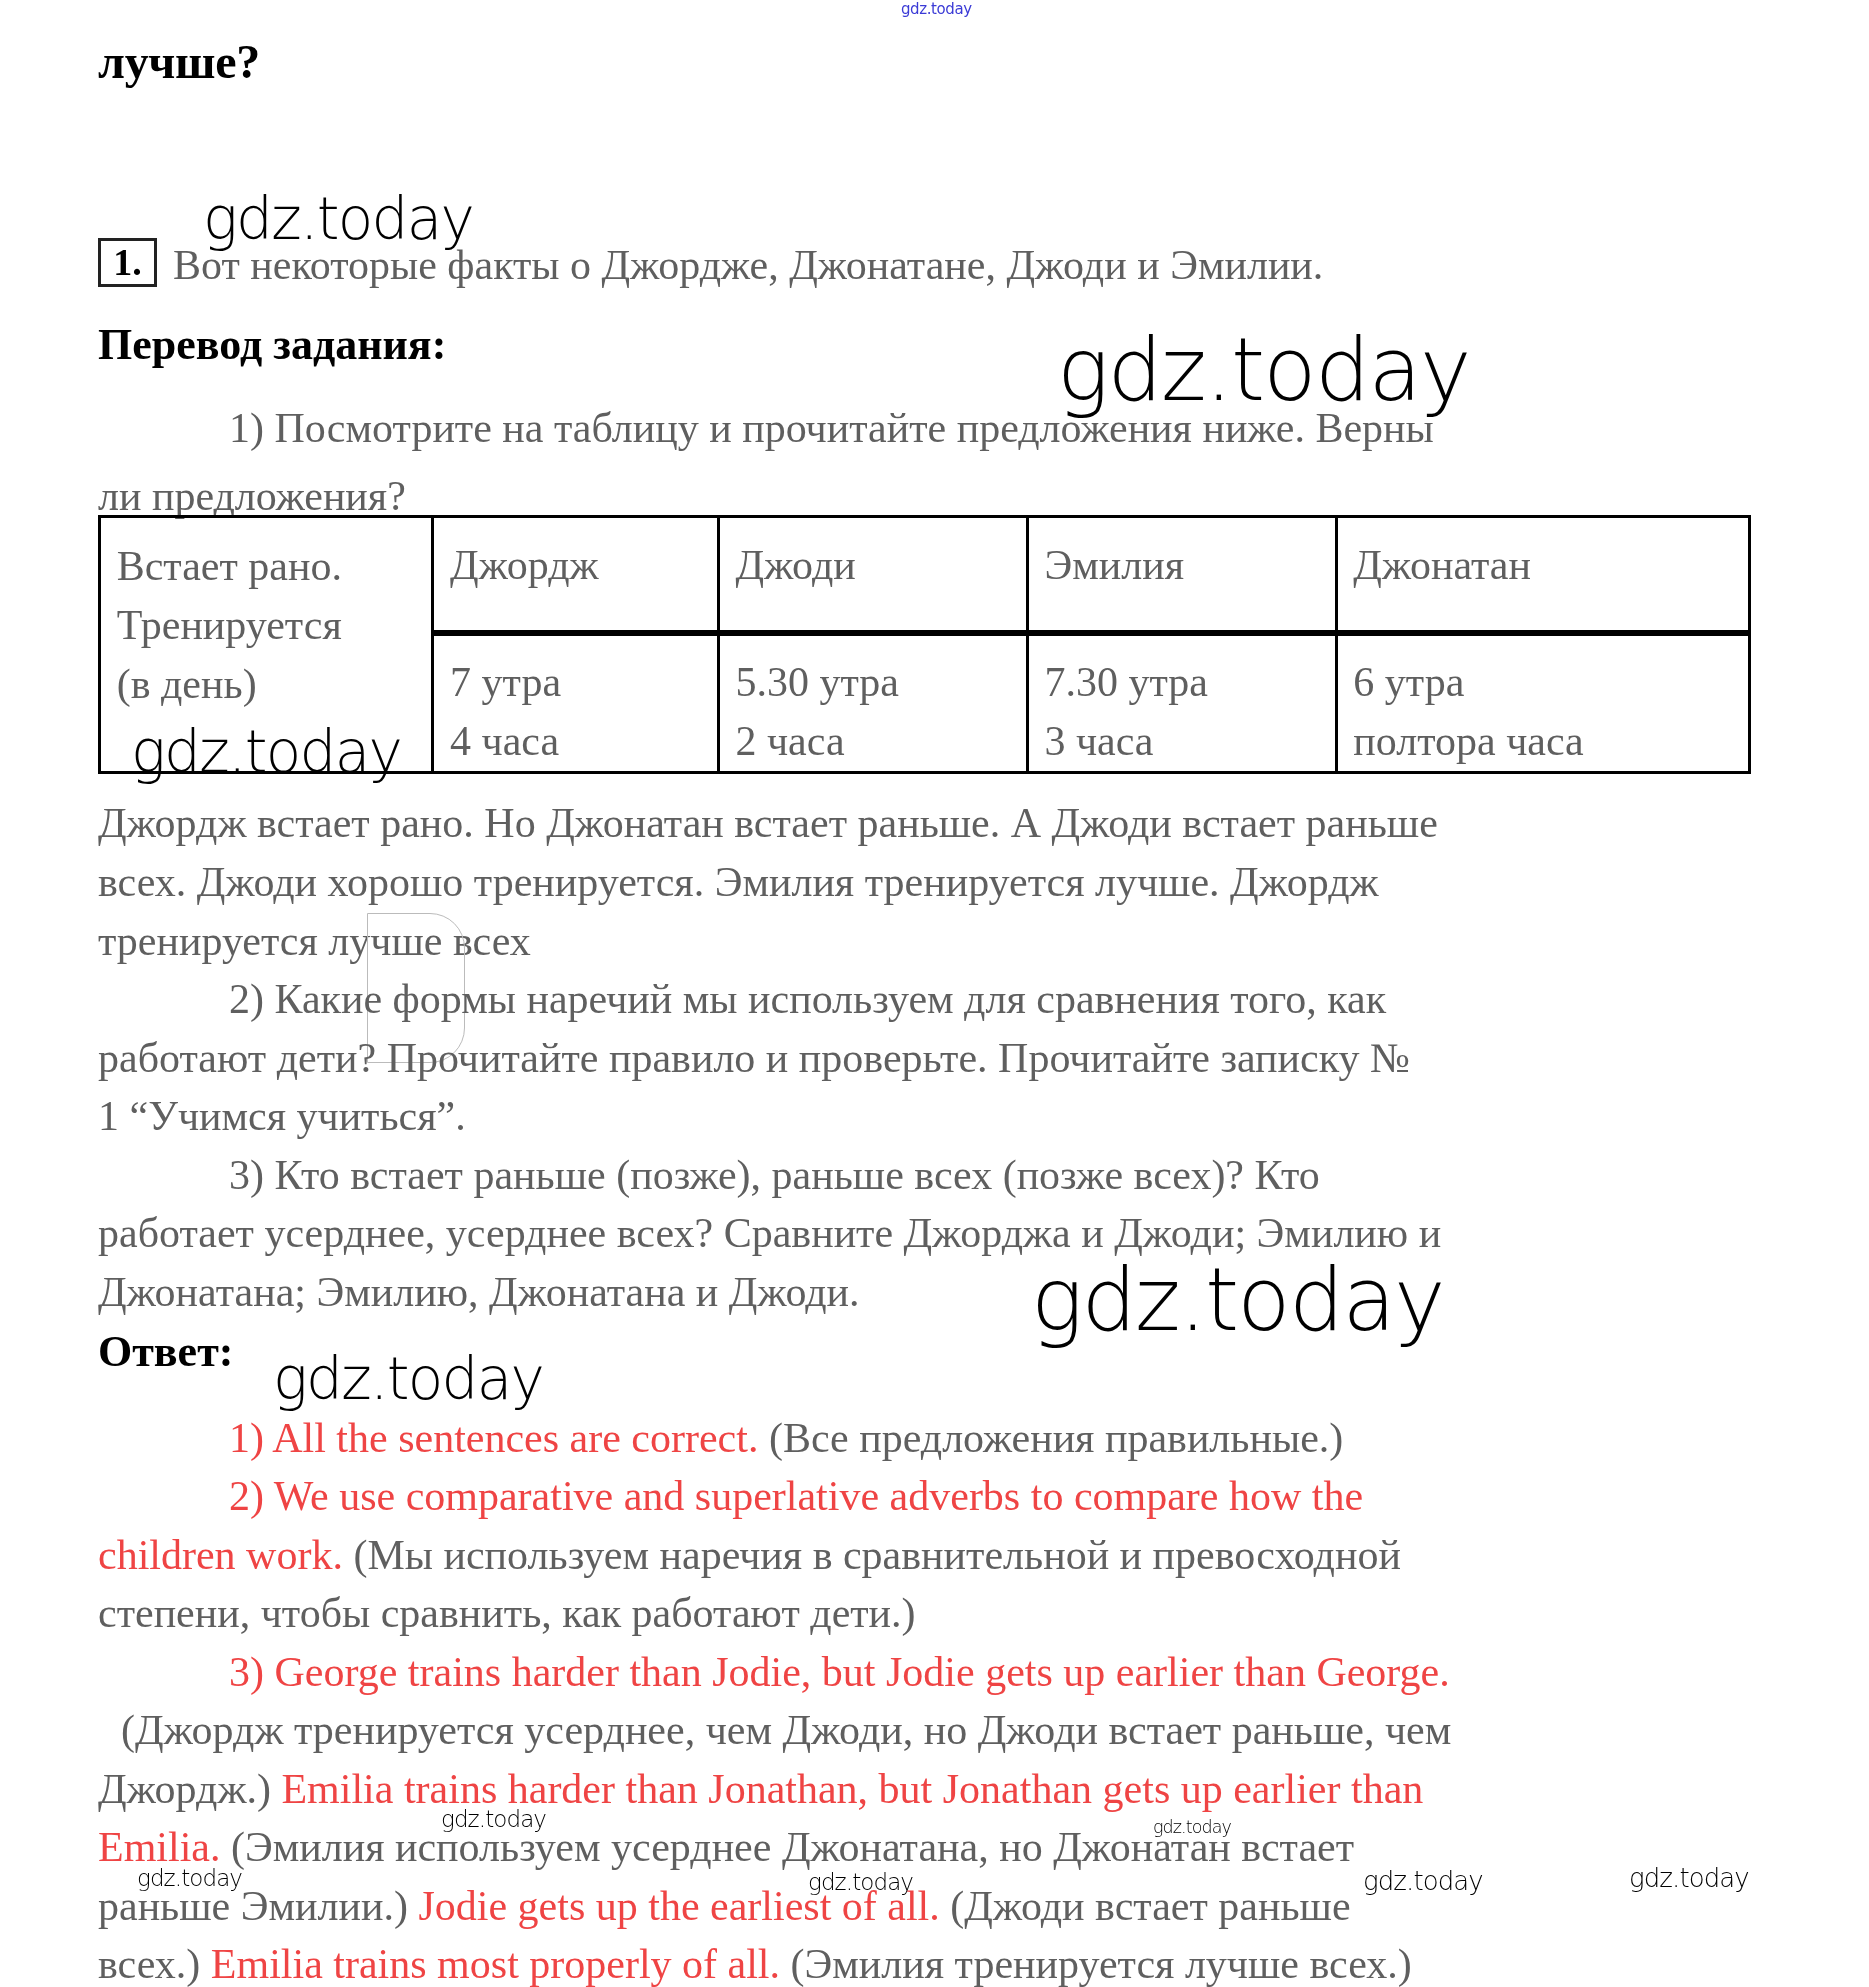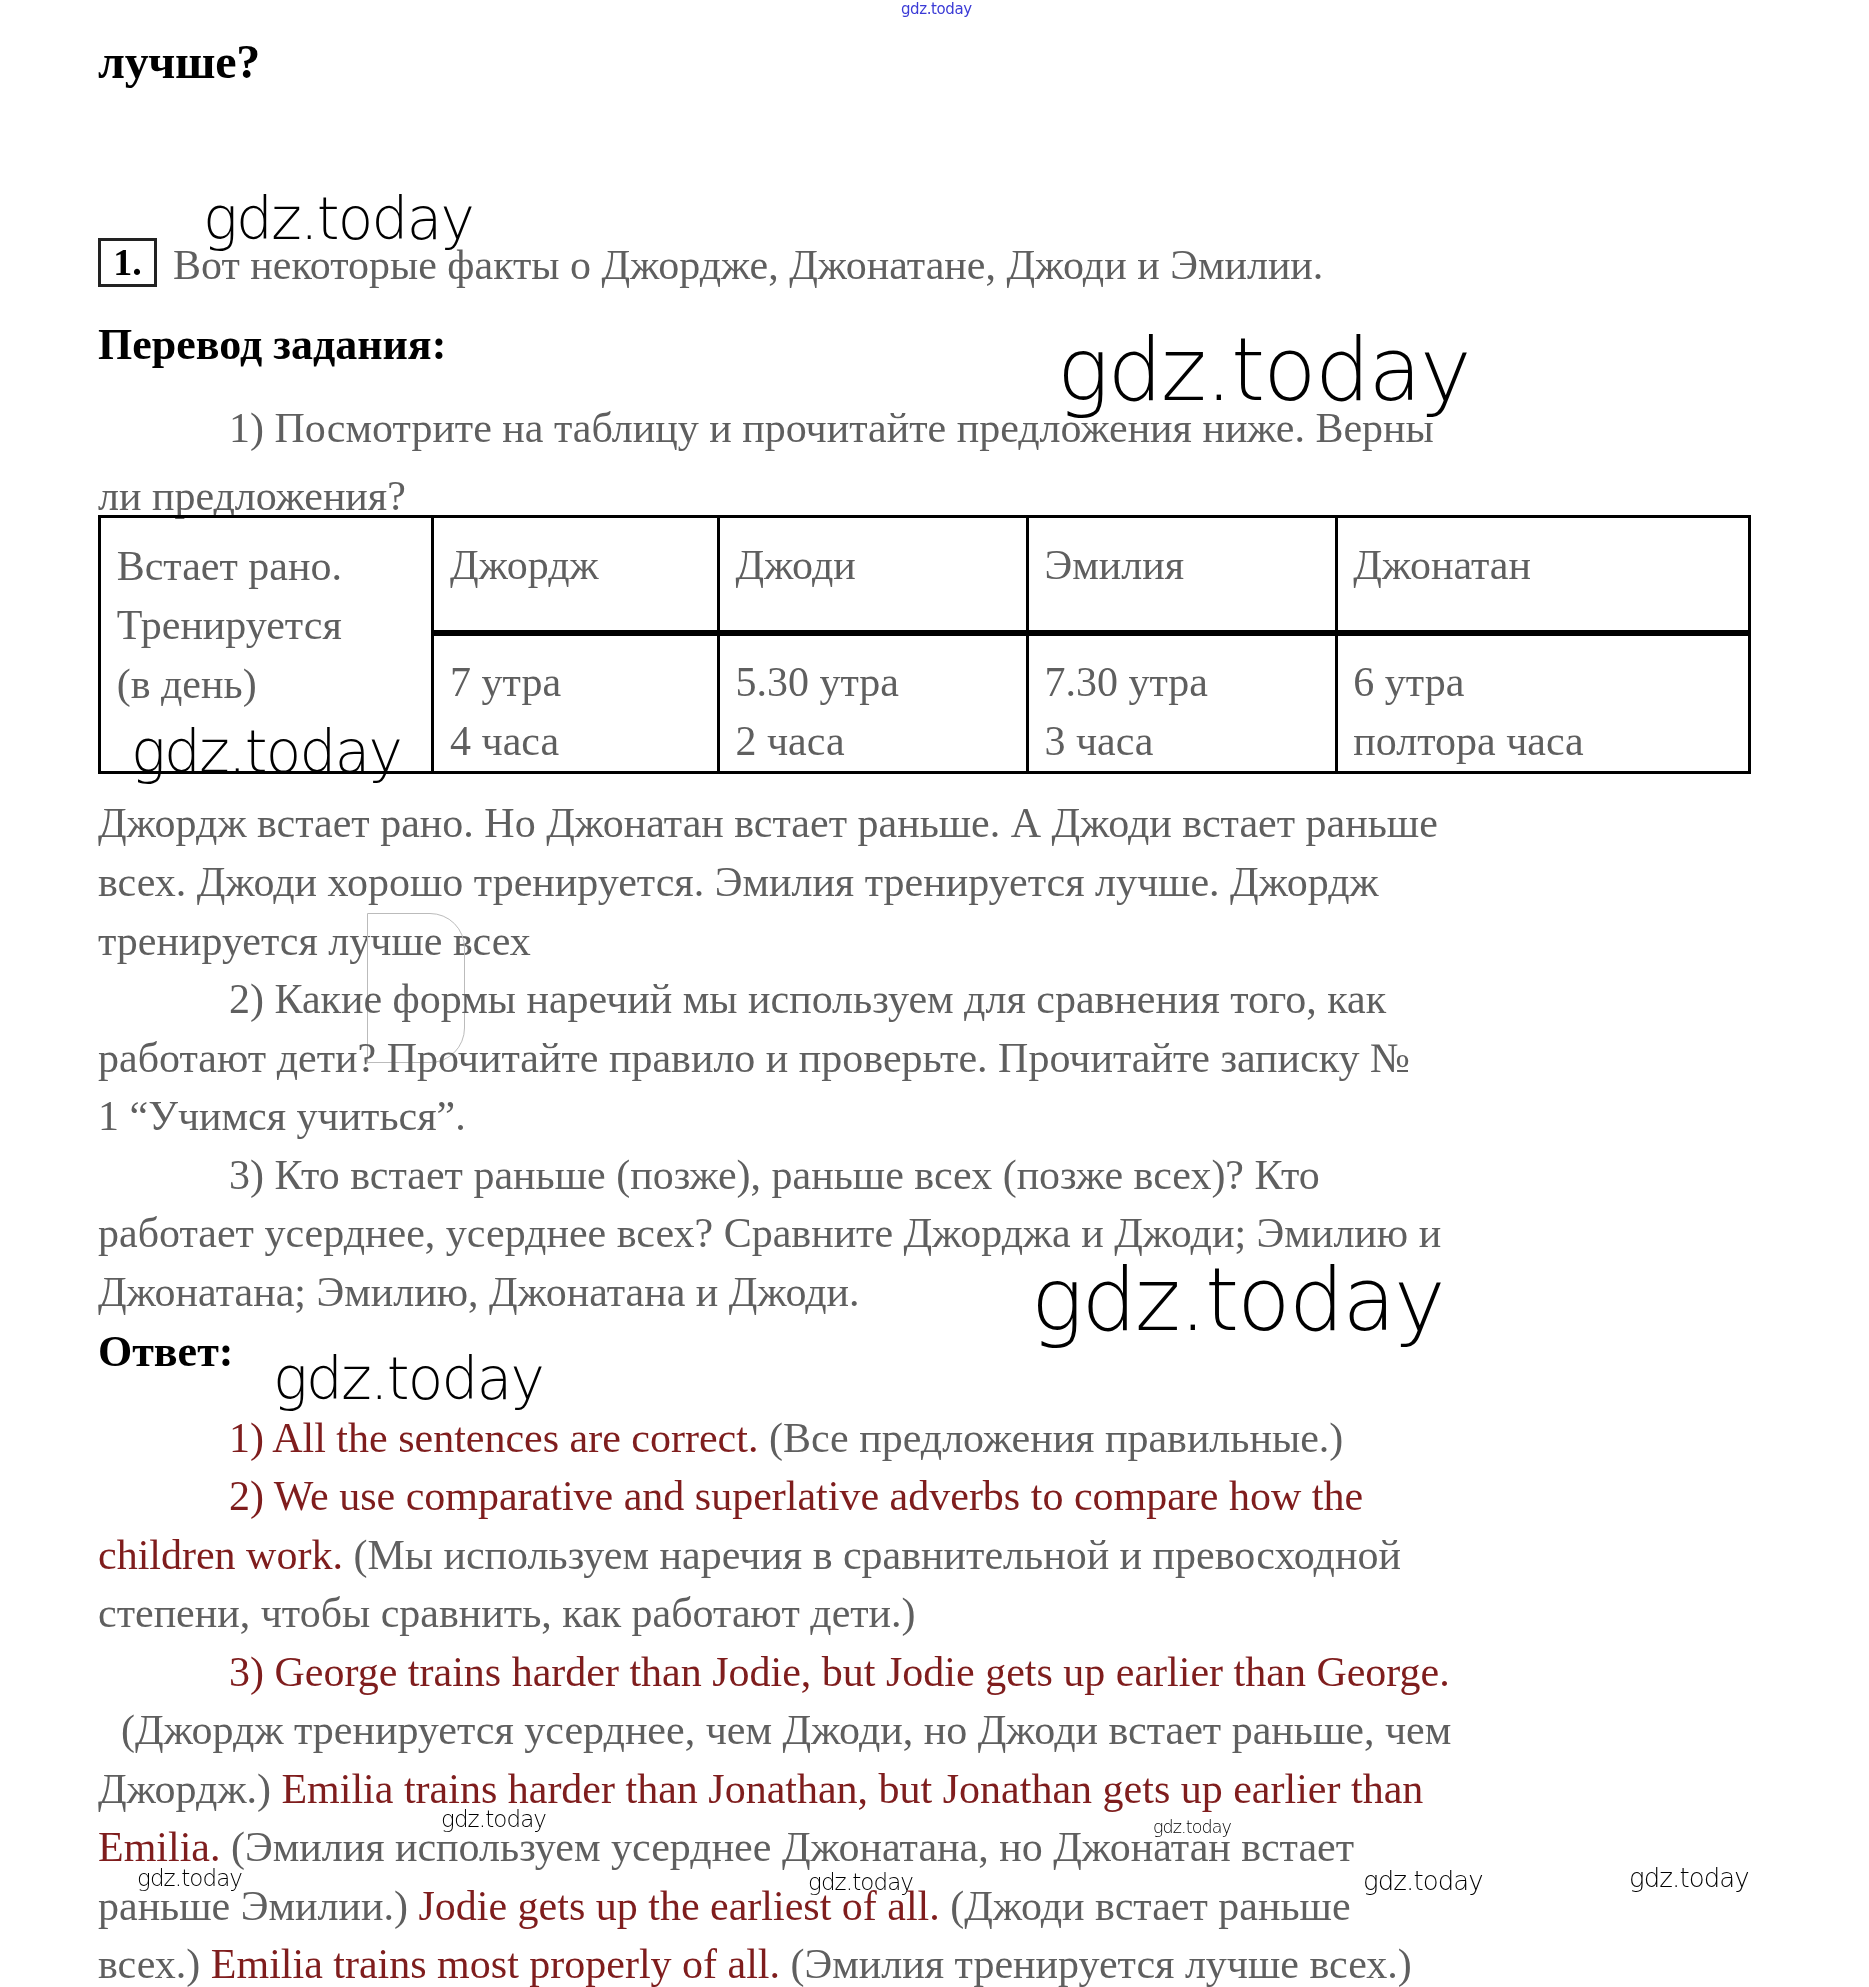--- a/index.html
+++ b/index.html
@@ -3,21 +3,21 @@
 <meta charset="utf-8">
 <style>
   html, body { margin:0; padding:0; background:#ffffff; }
   body { width:1870px; height:1987px; position:relative; overflow:hidden;
          font-family:"Liberation Serif", "DejaVu Serif", serif; color:#000; }
   .wm-top { position:absolute; left:901px; top:0px; font-family:"DejaVu Sans", sans-serif;
             font-size:15px; color:#3b3bd6; letter-spacing:-0.4px; }
   .title { position:absolute; left:98px; top:28px; width:1703px; font-weight:bold;
            font-size:48px; line-height:67px; letter-spacing:-0.3px; }
   .gray { color:#5f5f5f; }
-  .black { color:#7f1d1d; }
+  .black { color:#ef4444; }
   .line { position:absolute; left:98px; font-size:42px; line-height:59px; white-space:nowrap; }
   .indent { left:229px; }
   .task-num { position:absolute; left:98px; top:238px; width:59px; height:49px;
               border:3.5px solid #222; box-sizing:border-box; font-weight:bold; font-size:38px;
               line-height:42px; text-align:center; }
   .bold-label { position:absolute; left:98px; font-weight:bold; font-size:44px; }
   .wm { position:absolute; font-family:"DejaVu Sans", sans-serif; color:#000;
         font-weight:200; letter-spacing:-1.7px; }
   table.facts { position:absolute; left:98px; top:515px; width:1653px; height:212px;
                 border-collapse:collapse; }

